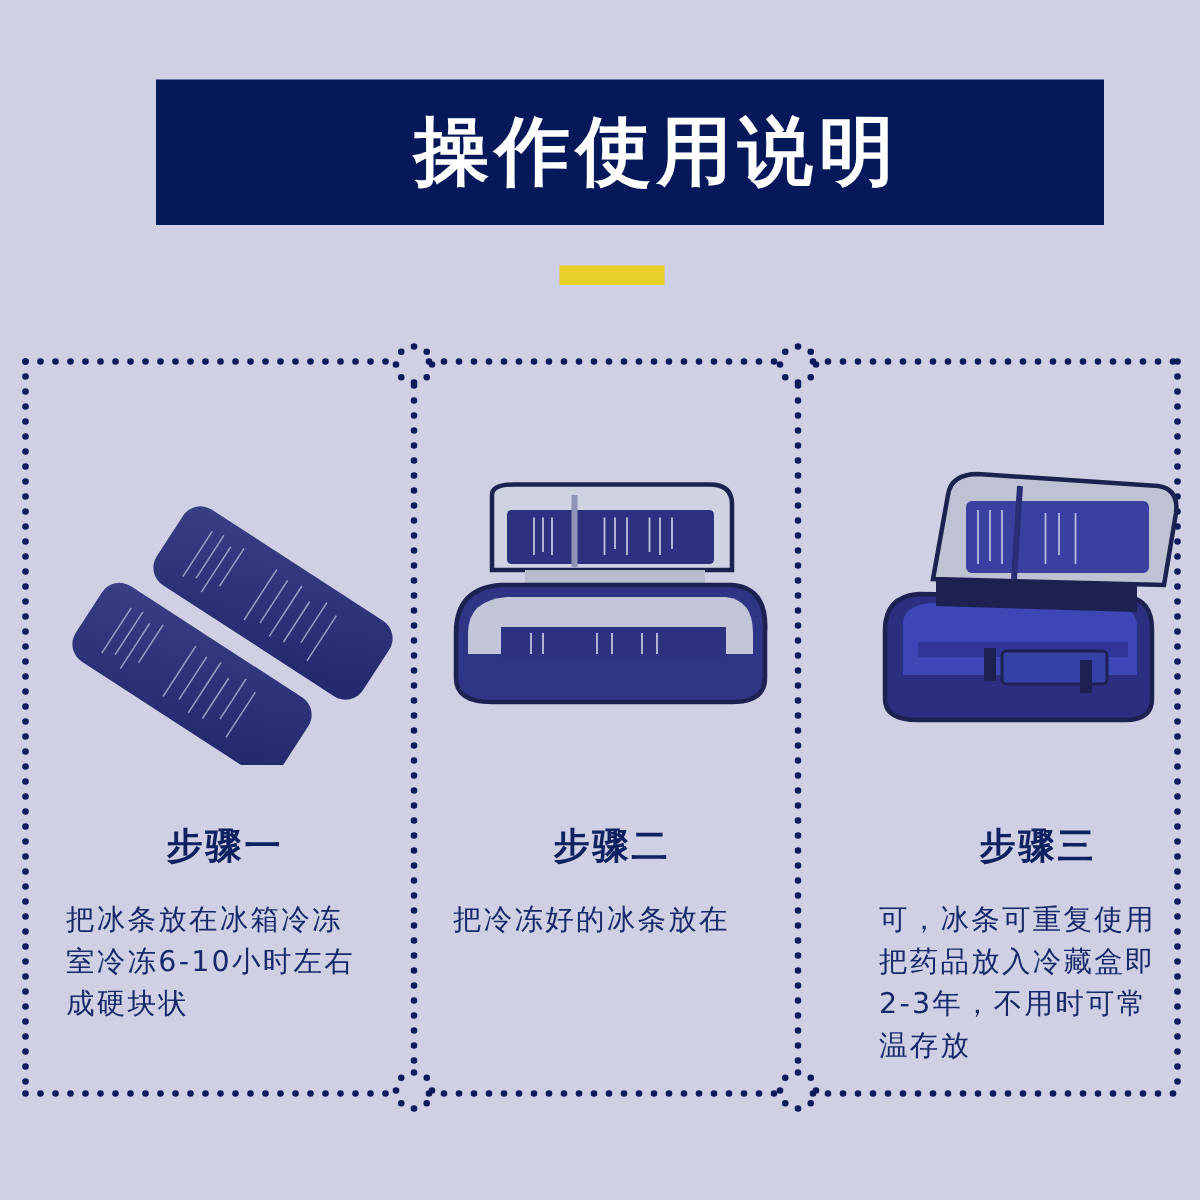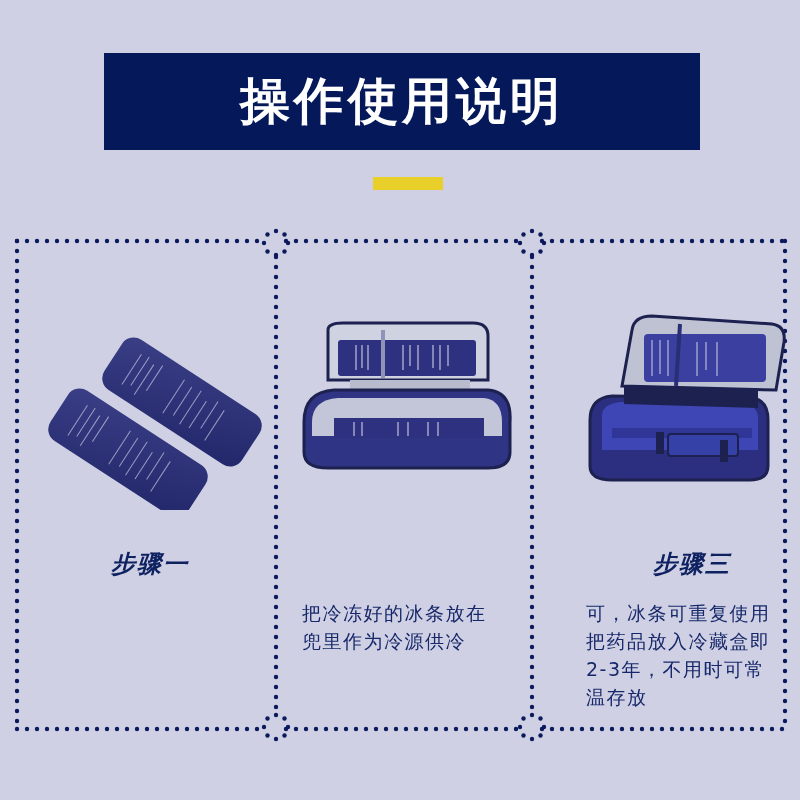--- a/index.html
+++ b/index.html
@@ -5,39 +5,39 @@
     html, body { margin: 0; padding: 0; }
     body {
       width: 800px; height: 800px; overflow: hidden;
       background: #cfd0e3;
       font-family: "DejaVu Sans", "Liberation Sans", sans-serif;
       position: relative;
     }
     .title-bar {
       position: absolute; left: 104px; top: 53px; width: 596px; height: 97px;
       background: #05185a;
-      display: flex; align-items: center; justify-content: center;
+      display: flex; align-items: center; justify-content: center; padding-left: 36px;
     }
     .title-bar .title {
       color: #ffffff; font-size: 50px; font-weight: bold; letter-spacing: 4px;
     }
     .accent-bar {
       position: absolute; left: 373px; top: 177px; width: 70px; height: 13px;
       background: #e8cf2a;
     }
     svg.frame { position: absolute; left: 0; top: 0; }
     .step {
       position: absolute; top: 290px; width: 240px; height: 420px;
     }
     .step .visual {
       position: absolute; left: 0; top: 0; width: 240px; height: 220px;
     }
     .step .heading {
       position: absolute; left: 0; top: 258px; width: 240px; text-align: center;
-      color: #0e2160; font-size: 24px; font-weight: bold; letter-spacing: 2px; font-style: italic;
+      color: #0e2160; font-size: 24px; font-weight: bold; letter-spacing: 2px;
     }
     .step .desc {
       position: absolute; left: 14px; top: 309px; width: 220px;
       color: #17286a; font-size: 19px; line-height: 28px; letter-spacing: 1.5px;
     }
     #step-1 { left: 30px; }
     #step-2 { left: 288px; }
     #step-3 { left: 572px; }
   </style>
 </head>
@@ -147,20 +147,25 @@
         <line x1="-10" y1="-20" x2="-10" y2="20"></line>
           <line x1="0" y1="-18" x2="0" y2="16"></line>
         <line x1="10" y1="-20" x2="10" y2="20"></line>
           <line x1="20" y1="-14" x2="20" y2="18"></line>
         <line x1="30" y1="-20" x2="30" y2="12"></line>
           <line x1="40" y1="-16" x2="40" y2="20"></line>
       </g>
     </g>
   </svg>
   <div class="heading">步骤一</div>
+  <div class="desc">
+    <div>把冰条放在冰箱冷冻</div>
+    <div>室冷冻6-10小时左右</div>
+    <div>成硬块状</div>
+  </div>
 </div>
 
 <div class="step" id="step-2">
   <svg class="visual" viewBox="0 0 240 220">
 
     <path d="M40 40 Q40 33 55 33 L185 33 Q200 33 200 46 L200 90 L40 90 Z" fill="#cfd2e0" stroke="#1d2150" stroke-width="3"></path>
     <rect x="50" y="50" width="138" height="36" rx="3" fill="#2e3180"></rect>
     <line x1="95" y1="40" x2="95" y2="88" stroke="#8f93b8" stroke-width="4"></line>
     <g stroke="#e6e7f3" stroke-width="1.2" opacity="0.8">
       <line x1="68" y1="55" x2="68" y2="80"></line>
@@ -181,23 +186,23 @@
     <rect x="46" y="128" width="150" height="20" fill="#2e3180"></rect>
     <g stroke="#e6e7f3" stroke-width="1.2" opacity="0.8">
       <line x1="66" y1="132" x2="66" y2="146"></line>
         <line x1="74" y1="132" x2="74" y2="146"></line>
       <line x1="110" y1="132" x2="110" y2="146"></line>
         <line x1="120" y1="132" x2="120" y2="146"></line>
       <line x1="140" y1="132" x2="140" y2="146"></line>
         <line x1="150" y1="132" x2="150" y2="146"></line>
     </g>
   </svg>
+  <div class="heading">步骤二</div>
   <div class="desc">
     <div>把冷冻好的冰条放在</div>
-    <div>兜里作为冷源供冷</div>
   </div>
 </div>
 
 <div class="step" id="step-3">
   <svg class="visual" viewBox="0 0 240 220">
 
     <path d="M60 40 Q62 26 80 26 L200 34 Q214 36 212 52 L204 100 L50 96 Z" fill="#bfc2d3" stroke="#1d2150" stroke-width="3"></path>
     <rect x="72" y="44" width="122" height="48" rx="4" fill="#3a3fa0"></rect>
     <line x1="108" y1="34" x2="104" y2="96" stroke="#2a2e74" stroke-width="4"></line>
     <g stroke="#dfe1f2" stroke-width="1.2" opacity="0.75">

